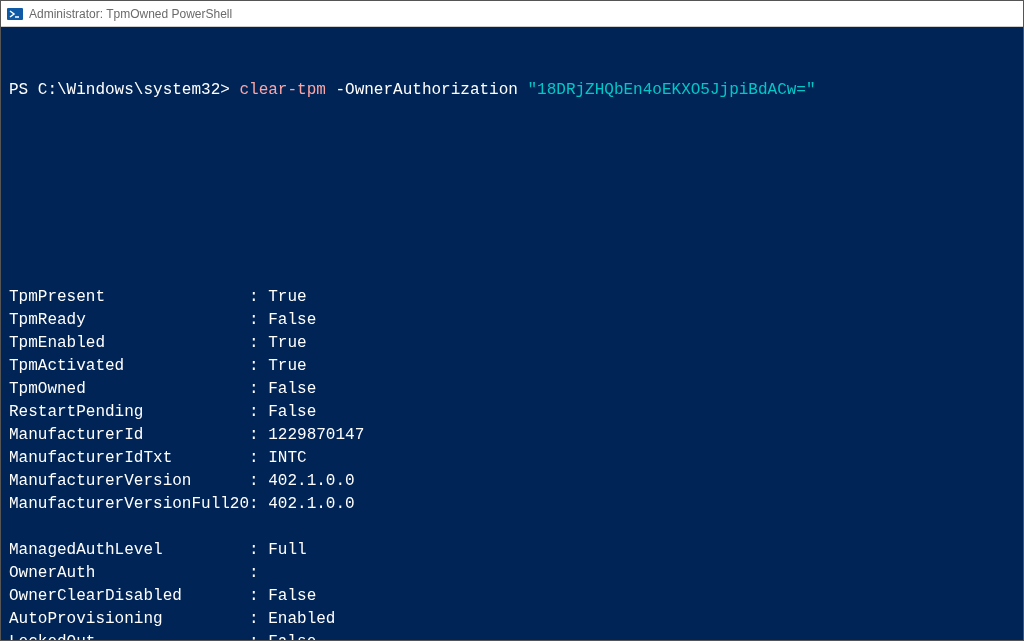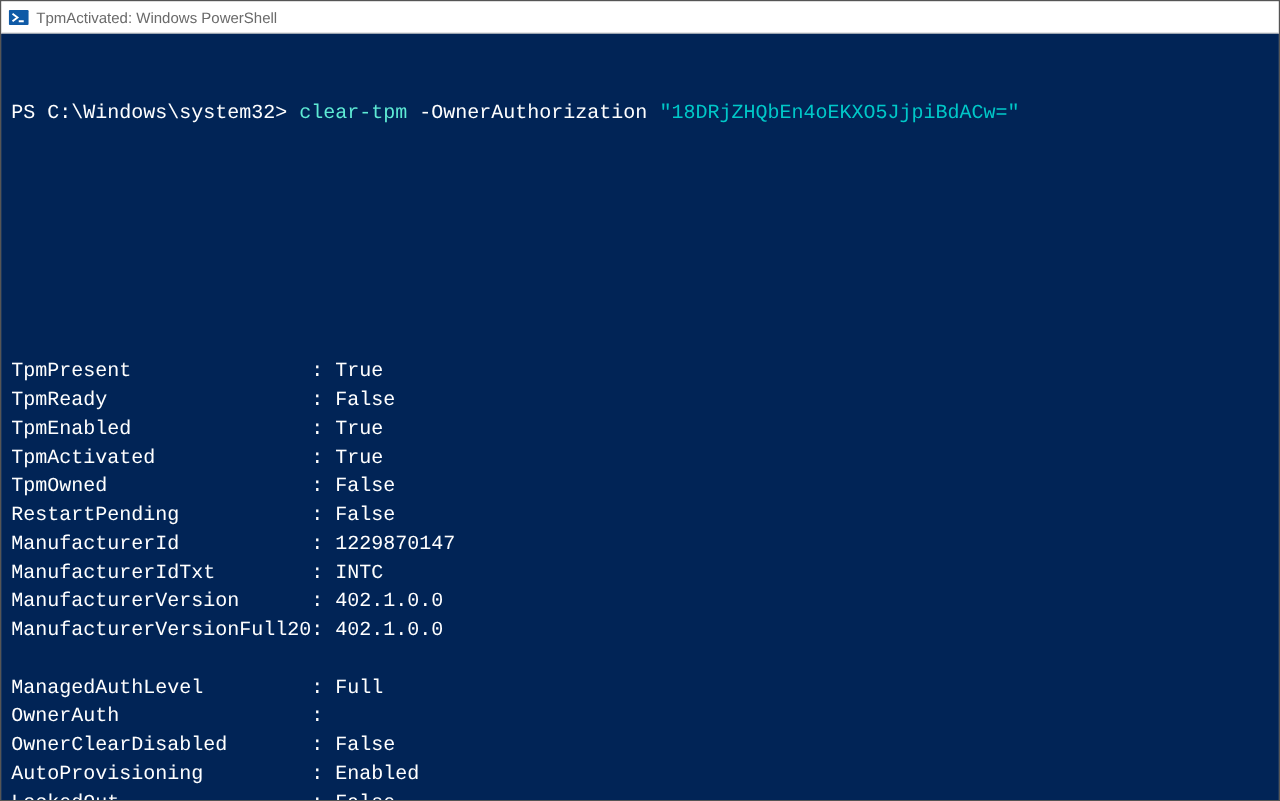--- a/index.html
+++ b/index.html
@@ -41,37 +41,37 @@
       flex: 1;
       background: #012456;
       color: #ffffff;
       font-size: 16px;
       line-height: 23px;
       padding: 6px 8px 8px 8px;
       white-space: pre;
       overflow: hidden;
     }
     .cmd-line { white-space: pre; }
-    .cmd-yellow { color: #5eead4; margin-top: 22px; }
+    .cmd-yellow { color: #fca5a5; margin-top: 22px; }
     .cmd-cyan  { color: #00c8c8; }
     .kv-line { white-space: pre; }
   </style>
 </head>
 <body>
 
 <div class="window">
   <div class="titlebar">
     <span class="ps-icon">
       <svg viewBox="0 0 16 16" width="16" height="16">
         <rect x="0" y="2" width="16" height="12" rx="1" fill="#0f5aa6"></rect>
         <path d="M3 5 L7 8 L3 11" stroke="#fff" stroke-width="1.5" fill="none"></path>
         <line x1="8" y1="11" x2="12" y2="11" stroke="#fff" stroke-width="1.5"></line>
       </svg>
     </span>
-    <span>TpmActivated: Windows PowerShell</span>
+    <span>Administrator: TpmOwned PowerShell</span>
   </div>
 
   <div class="terminal">
     <div class="cmd-line"><span>PS C:\Windows\system32&gt; </span><span class="cmd-yellow">clear-tpm</span><span> -OwnerAuthorization </span><span class="cmd-cyan">"18DRjZHQbEn4oEKXO5JjpiBdACw="</span></div>
     <div class="kv-line"> </div>
     <div class="kv-line"> </div>
     <div id="output-container"><div class="kv-line">TpmPresent               : True</div><div class="kv-line">TpmReady                 : False</div><div class="kv-line">TpmEnabled               : True</div><div class="kv-line">TpmActivated             : True</div><div class="kv-line">TpmOwned                 : False</div><div class="kv-line">RestartPending           : False</div><div class="kv-line">ManufacturerId           : 1229870147</div><div class="kv-line">ManufacturerIdTxt        : INTC</div><div class="kv-line">ManufacturerVersion      : 402.1.0.0</div><div class="kv-line">ManufacturerVersionFull20: 402.1.0.0</div><div class="kv-line"> </div><div class="kv-line">ManagedAuthLevel         : Full</div><div class="kv-line">OwnerAuth                : </div><div class="kv-line">OwnerClearDisabled       : False</div><div class="kv-line">AutoProvisioning         : Enabled</div><div class="kv-line">LockedOut                : False</div></div>
   </div>
 </div>
 

